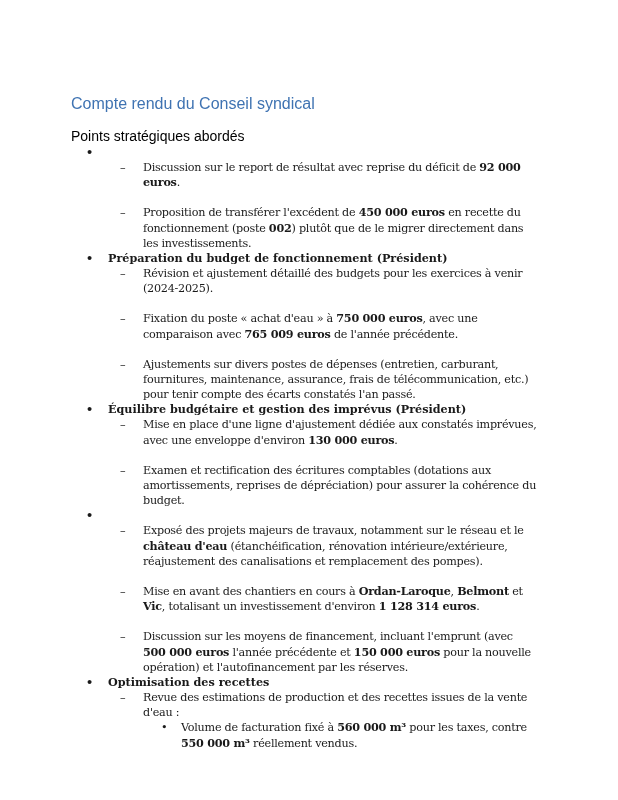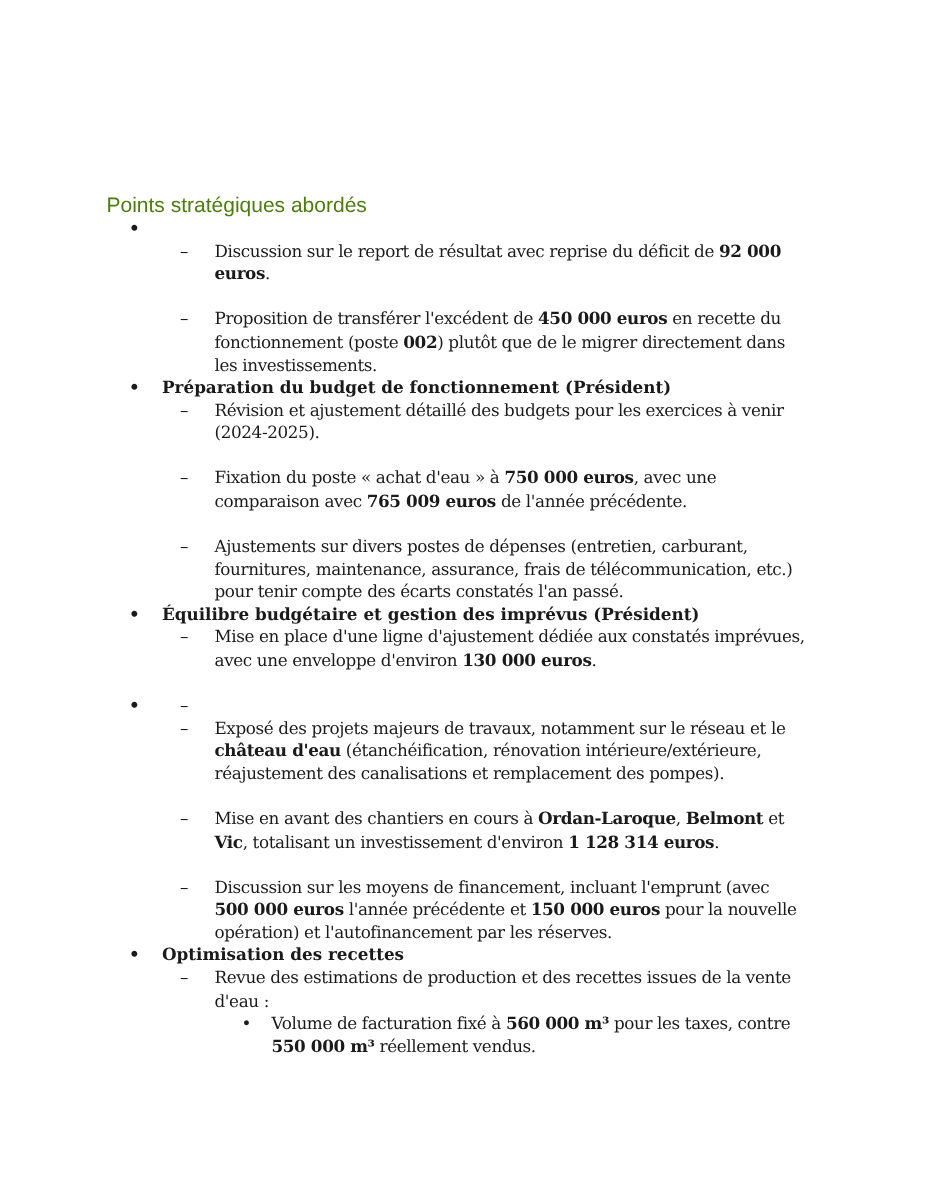--- a/index.html
+++ b/index.html
@@ -10,21 +10,21 @@
       color: #1a1a1a;
     }
     .title {
       position: absolute; left: 71px; top: 95px;
       font-family: "Liberation Sans", "DejaVu Sans", sans-serif;
       font-size: 16px; color: #3f73b2; white-space: nowrap;
     }
     .subtitle {
       position: absolute; left: 71px; top: 128px;
       font-family: "Liberation Sans", "DejaVu Sans", sans-serif;
-      font-size: 14px; color: #4d7c0f; white-space: nowrap;
+      font-size: 14px; color: #000000; white-space: nowrap;
     }
     .content { position: absolute; left: 0; top: 145px; width: 618px; }
     .sec { position: relative; }
     .sec-head {
       position: relative; padding-left: 108px; font-weight: bold;
       font-size: 11.2px; line-height: 15px; height: 15px; white-space: nowrap;
     }
     .sec-head .bullet { position: absolute; left: 86px; top: 0; }
     .item {
       position: relative; padding-left: 143px; width: 395px;
@@ -36,20 +36,21 @@
       position: relative; padding-left: 181px; width: 360px;
       font-size: 11.2px; line-height: 15.2px; letter-spacing: -0.25px;
     }
     .sub .bullet { position: absolute; left: 161px; top: 0; }
     b { font-weight: bold; }
   </style>
 </head>
 <body>
 
 <div class="page">
+  <div class="title">Compte rendu du Conseil syndical</div>
   <div class="subtitle">Points stratégiques abordés</div>
 
   <div class="content">
 
     <div class="sec">
       <div class="sec-head">
         <span class="bullet">•</span>
       </div>
       <div class="item">
         <span class="dash">–</span>
@@ -84,20 +85,21 @@
       <div class="sec-head">
         <span class="bullet">•</span>
         <span>Équilibre budgétaire et gestion des imprévus (Président)</span>
       </div>
       <div class="item">
         <span class="dash">–</span>
         <span>Mise en place d'une ligne d'ajustement dédiée aux constatés imprévues, avec une enveloppe d'environ </span><b>130 000 euros</b><span>.</span>
       </div>
       <div class="item gap">
         <span class="dash">–</span>
+        <span>Examen et rectification des écritures comptables (dotations aux amortissements, reprises de dépréciation) pour assurer la cohérence du budget.</span>
       </div>
     </div>
 
     <div class="sec">
       <div class="sec-head">
         <span class="bullet">•</span>
       </div>
       <div class="item">
         <span class="dash">–</span>
         <span>Exposé des projets majeurs de travaux, notamment sur le réseau et le </span><b>château d'eau</b><span> (étanchéification, rénovation intérieure/extérieure, réajustement des canalisations et remplacement des pompes).</span>

